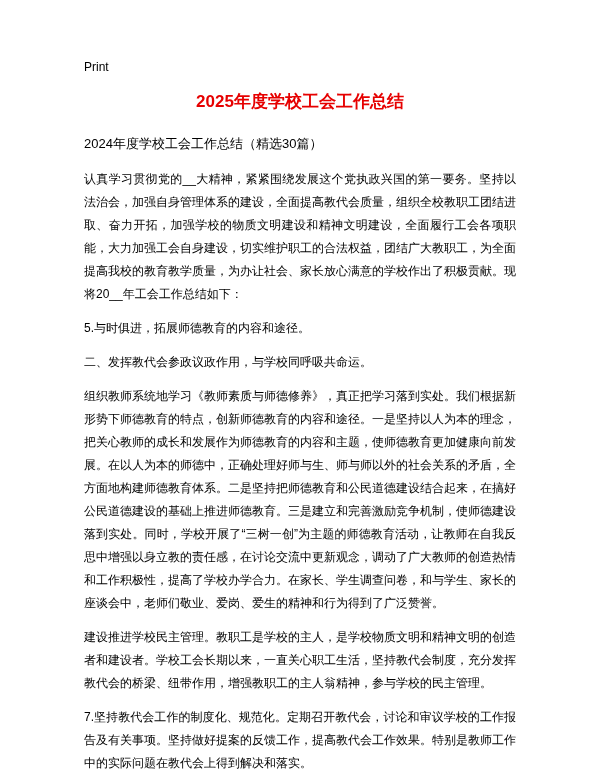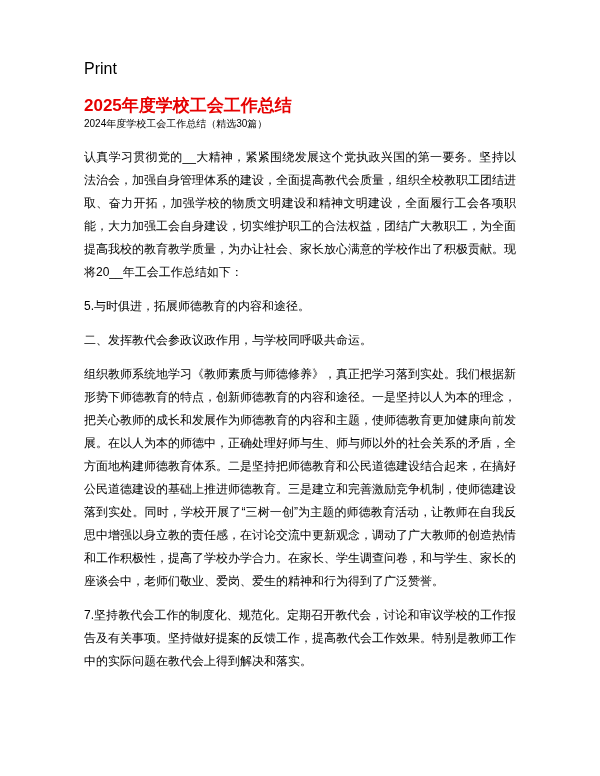--- a/index.html
+++ b/index.html
@@ -6,31 +6,32 @@
   html, body { background: #ffffff; }
   body {
     width: 600px;
     height: 776px;
     overflow: hidden;
     font-family: "Liberation Sans", "DejaVu Sans", sans-serif;
     color: #000000;
   }
   .page { padding: 60px 84px 0 84px; }
   .print-link {
-    font-size: 16px;
+    font-size: 12px;
     margin-bottom: 16px;
     cursor: pointer;
   }
   .doc-title {
-    text-align: left;
+    text-align: center;
     font-size: 17px;
     font-weight: bold;
+    margin-bottom: 22px;
   }
   .doc-subtitle {
-    font-size: 10px;
+    font-size: 13px;
     margin-bottom: 15px;
   }
   .section-heading {
     font-size: 13px;
     font-weight: bold;
     margin-bottom: 15px;
   }
   .article-body .para {
     font-size: 12px;
     line-height: 23px;
@@ -47,15 +48,16 @@
   <h1 class="doc-title" style="color: rgb(230, 0, 0);">2025年度学校工会工作总结</h1>
 
   <div class="doc-subtitle">2024年度学校工会工作总结（精选30篇）</div>
 
 
   <div class="article-body">
       <p class="para">认真学习贯彻党的__大精神，紧紧围绕发展这个党执政兴国的第一要务。坚持以法治会，加强自身管理体系的建设，全面提高教代会质量，组织全校教职工团结进取、奋力开拓，加强学校的物质文明建设和精神文明建设，全面履行工会各项职能，大力加强工会自身建设，切实维护职工的合法权益，团结广大教职工，为全面提高我校的教育教学质量，为办让社会、家长放心满意的学校作出了积极贡献。现将20__年工会工作总结如下：</p>
       <p class="para">5.与时俱进，拓展师德教育的内容和途径。</p>
       <p class="para">二、发挥教代会参政议政作用，与学校同呼吸共命运。</p>
       <p class="para">组织教师系统地学习《教师素质与师德修养》，真正把学习落到实处。我们根据新形势下师德教育的特点，创新师德教育的内容和途径。一是坚持以人为本的理念，把关心教师的成长和发展作为师德教育的内容和主题，使师德教育更加健康向前发展。在以人为本的师德中，正确处理好师与生、师与师以外的社会关系的矛盾，全方面地构建师德教育体系。二是坚持把师德教育和公民道德建设结合起来，在搞好公民道德建设的基础上推进师德教育。三是建立和完善激励竞争机制，使师德建设落到实处。同时，学校开展了“三树一创”为主题的师德教育活动，让教师在自我反思中增强以身立教的责任感，在讨论交流中更新观念，调动了广大教师的创造热情和工作积极性，提高了学校办学合力。在家长、学生调查问卷，和与学生、家长的座谈会中，老师们敬业、爱岗、爱生的精神和行为得到了广泛赞誉。</p>
+      <p class="para">建设推进学校民主管理。教职工是学校的主人，是学校物质文明和精神文明的创造者和建设者。学校工会长期以来，一直关心职工生活，坚持教代会制度，充分发挥教代会的桥梁、纽带作用，增强教职工的主人翁精神，参与学校的民主管理。</p>
       <p class="para">7.坚持教代会工作的制度化、规范化。定期召开教代会，讨论和审议学校的工作报告及有关事项。坚持做好提案的反馈工作，提高教代会工作效果。特别是教师工作中的实际问题在教代会上得到解决和落实。</p>
     </div>
 </div>
 
 </body></html>

